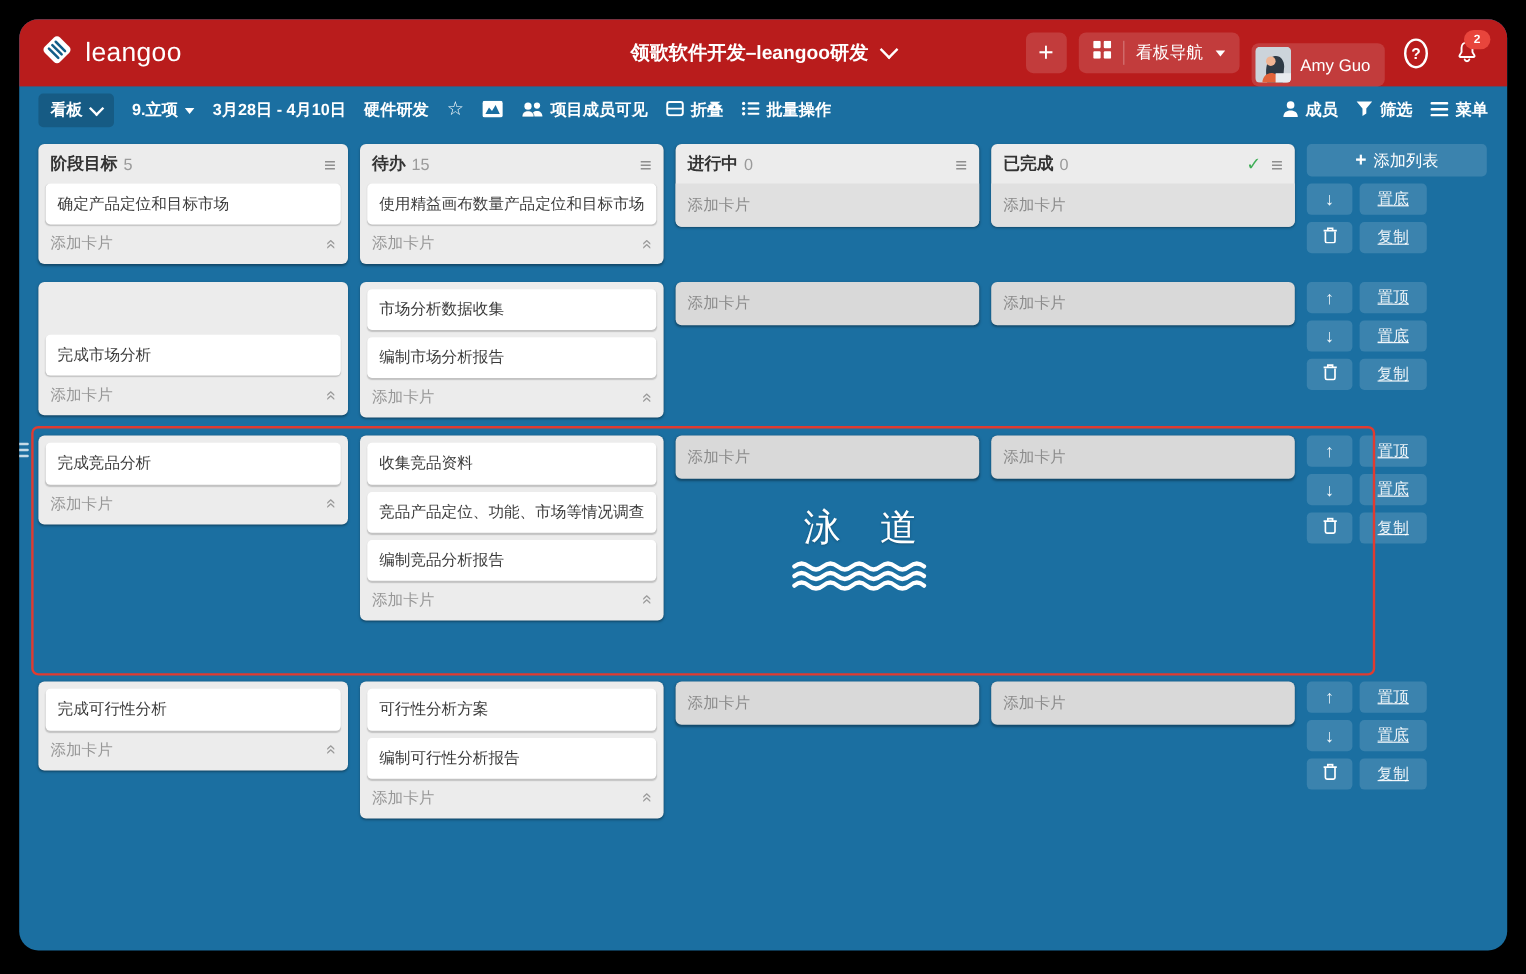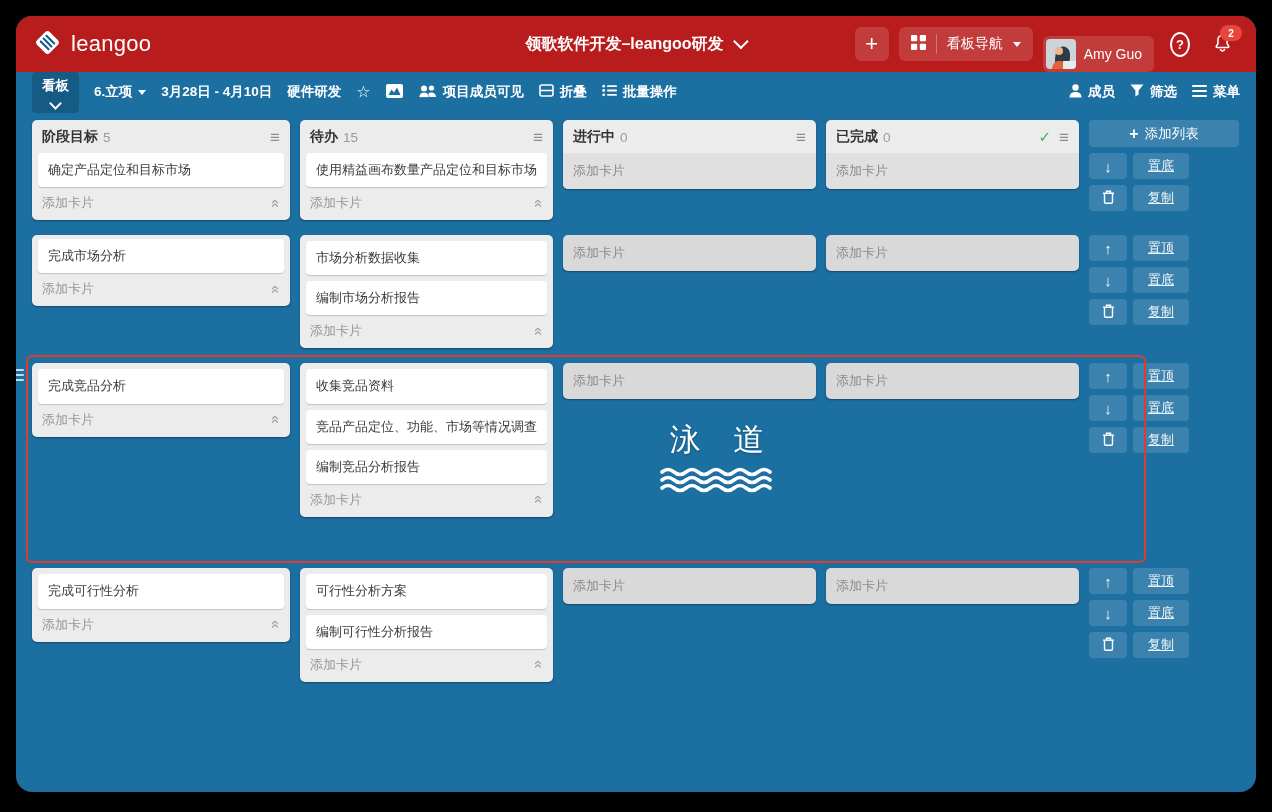--- a/index.html
+++ b/index.html
@@ -20,21 +20,21 @@
   .userpill{padding:3px 12px 3px 3px;gap:8px;font-size:14px;height:36px;margin-top:20px;}
   .avatar{width:30px;height:30px;border-radius:4px;overflow:hidden;display:block;}
   .iconbtn{background:transparent;border:none;cursor:pointer;display:flex;align-items:center;justify-content:center;width:32px;height:34px;position:relative;}
   .qmark{width:21px;height:21px;border:2px solid #fff;border-radius:50%;color:#fff;font-size:13px;font-weight:bold;display:flex;align-items:center;justify-content:center;}
   .badge{position:absolute;top:-2px;right:-4px;min-width:16px;height:16px;border-radius:8px;background:#e8453c;color:#fff;font-size:10px;font-weight:bold;display:flex;align-items:center;justify-content:center;padding:0 3px;}
   
   .toolbar{height:40px;display:flex;align-items:center;padding:0 16px;color:#fff;font-size:13.5px;gap:15px;}
   .toolbar .grow{flex:1;}
   .tb-item{display:flex;align-items:center;gap:6px;cursor:pointer;white-space:nowrap;}
   .tb-bold{font-weight:bold;}
-  .boardpill{background:rgba(0,0,0,.18);border-radius:4px;padding:5px 10px;display:flex;align-items:center;gap:7px;cursor:pointer;font-weight:bold;flex-direction:column;}
+  .boardpill{background:rgba(0,0,0,.18);border-radius:4px;padding:5px 10px;display:flex;align-items:center;gap:7px;cursor:pointer;font-weight:bold;}
   .star{font-size:16px;line-height:1;}
   
   .board{position:relative;padding:8px 16px 0;}
   .lane{display:grid;grid-template-columns:258px 253px 253px 253px 150px;column-gap:10px;align-items:start;margin-bottom:15px;position:relative;}
   .lane.swimlane{min-height:190px;}
   .listbox{background:#ececec;border-radius:5px;box-shadow:0 1px 2px rgba(0,0,0,.35);}
   .listhdr{display:flex;align-items:center;padding:8px 10px 7px;}
   .listhdr .title{font-weight:bold;font-size:14px;color:#333;}
   .listhdr .count{color:#9a9a9a;font-size:13.5px;margin-left:5px;}
   .listhdr .sp{flex:1;}
@@ -132,21 +132,21 @@
       </button>
     </div>
   </div>
 
   <div class="toolbar">
     <div class="boardpill">
       <span>看板</span>
       <span class="chev sm"></span>
     </div>
     <div class="tb-item tb-bold">
-      <span>6.立项</span>
+      <span>9.立项</span>
       <span class="caret"></span>
     </div>
     <div class="tb-item tb-bold">
       <span>3月28日 - 4月10日</span>
     </div>
     <div class="tb-item tb-bold">
       <span>硬件研发</span>
     </div>
     <div class="tb-item">
       <span class="star">☆</span>
@@ -299,21 +299,21 @@
               </svg>
             </span>
           </button>
           <button class="abtn tx">复制</button>
         </div>
       </div>
     </div>
 
     <div class="lane">
       <div class="listbox">
-        <div class="cards" style="padding-top:4px;">
+        <div class="cards" style="padding-top:4px;margin-top:40px;">
           <div class="card">完成市场分析</div>
         </div>
         <div class="cfoot">
           <span>添加卡片</span>
           <span class="updbl">«</span>
         </div>
       </div>
       <div class="listbox">
         <div class="cards" style="padding-top:6px;">
           <div class="card">市场分析数据收集</div>

